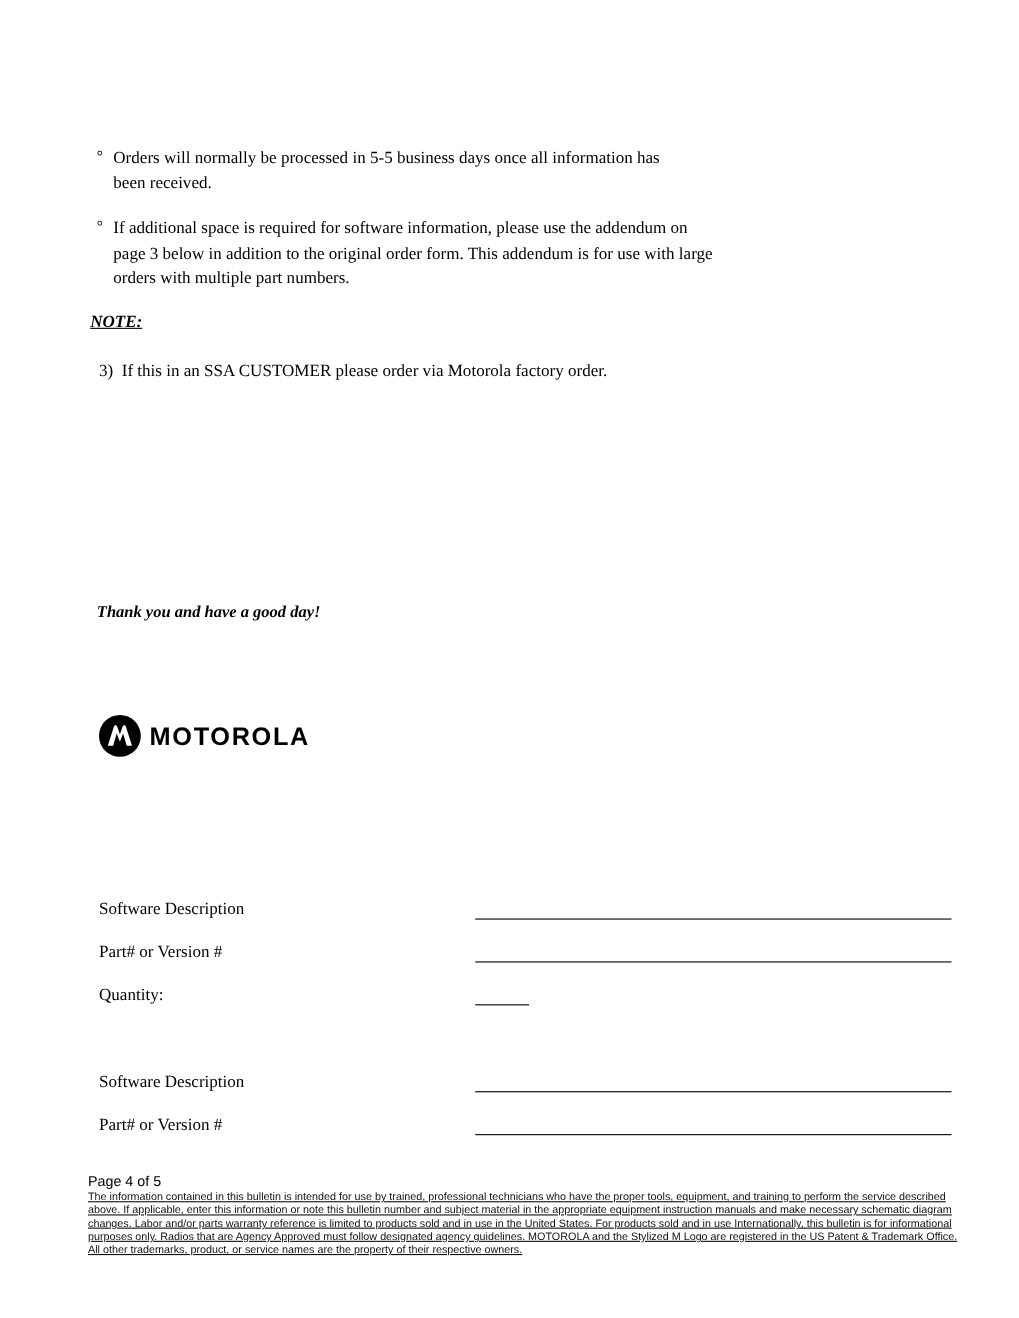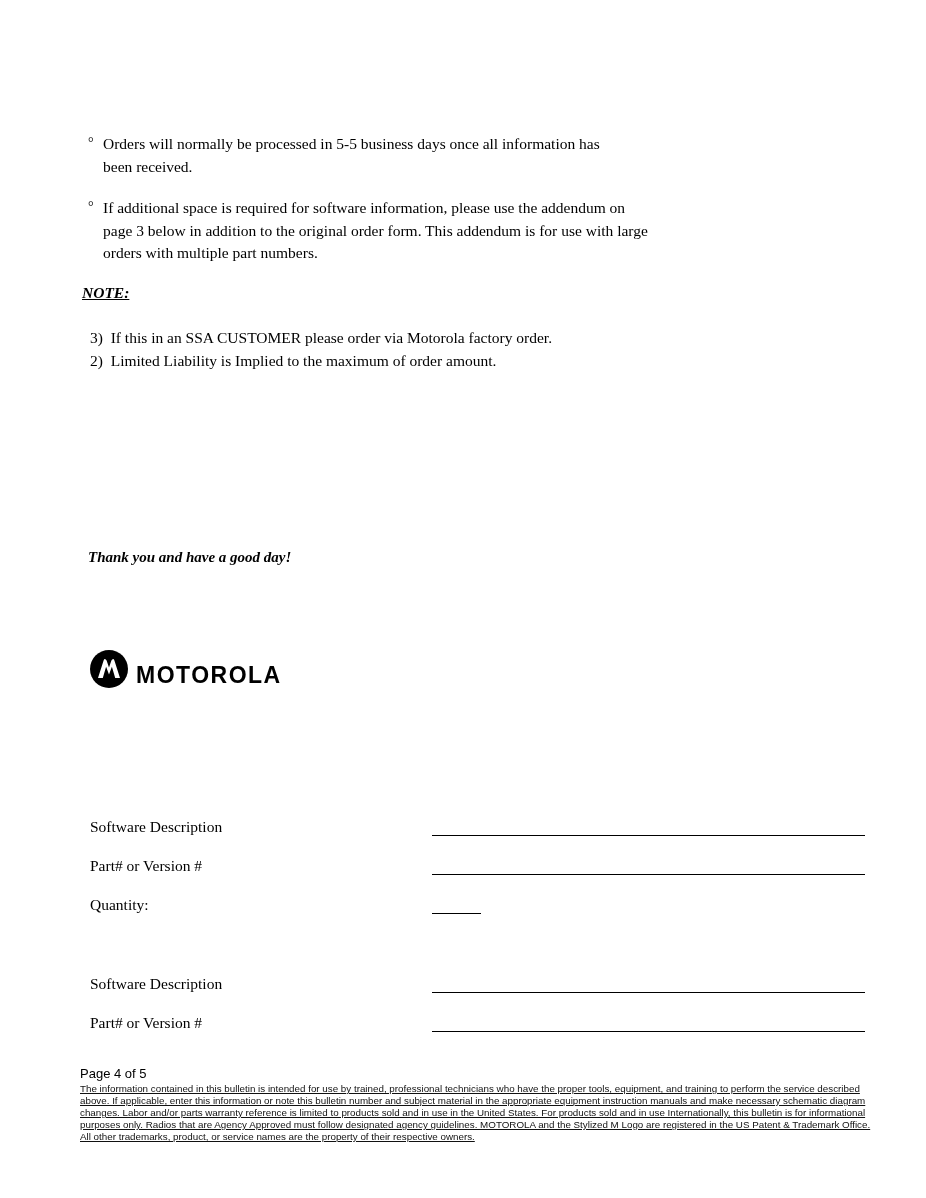--- a/index.html
+++ b/index.html
@@ -22,21 +22,21 @@
     position: absolute; left: 82px; top: 284px;
     font-size: 15.5px; font-weight: bold; font-style: italic;
     text-decoration: underline;
   }
   .note-list { position: absolute; left: 90px; top: 327px; font-size: 15.5px; }
   .note-list .note-item { line-height: 22.5px; white-space: pre-wrap; }
   .closing {
     position: absolute; left: 88px; top: 549px;
     font-size: 15px; font-weight: bold; font-style: italic;
   }
-  .brand { position: absolute; left: 89px; top: 649px; display: flex; align-items: flex-end; }
+  .brand { position: absolute; left: 89px; top: 649px; display: flex; align-items: center; }
   .brand .logo { width: 40px; height: 40px; display: block; }
   .brand .wordmark {
     font-family: "Liberation Sans", sans-serif;
     font-weight: bold; font-size: 23px; letter-spacing: 1.5px;
     margin-left: 7px; color: #000;
   }
   .doc-title {
     position: absolute; left: 490px; top: 663px;
     font-size: 29px; font-weight: bold; font-style: italic;
     line-height: 39px; white-space: pre-line;
@@ -70,21 +70,20 @@
     <span class="marker">°</span>
     <div class="btext">If additional space is required for software information, please use the addendum on
 page 3 below in addition to the original order form.  This addendum is for use with large
 orders with multiple part numbers.</div>
   </div>
 
   <div class="note-heading">NOTE:</div>
 
   <div class="note-list">
     <div class="note-item">3)  If this in an SSA CUSTOMER please order via Motorola factory order.</div>
-    <div class="note-item">2)  Limited Liability is Implied to the maximum of order amount.</div>
   </div>
 
   <div class="closing">Thank you and have a good day!</div>
 
   <div class="brand">
     <span>
       <svg class="logo" viewBox="0 0 40 40" aria-hidden="true">
         <circle cx="20" cy="20" r="19" fill="#000000"></circle>
         <path d="M9 29 L14.6 11.5 Q15.8 8.6 17.6 11.6 L20 18.6 L22.4 11.6 Q24.2 8.6 25.4 11.5 L31 29 L26.2 29 L22.9 17.8 L20 25.4 L17.1 17.8 L13.8 29 Z" fill="#ffffff"></path>
       </svg>

